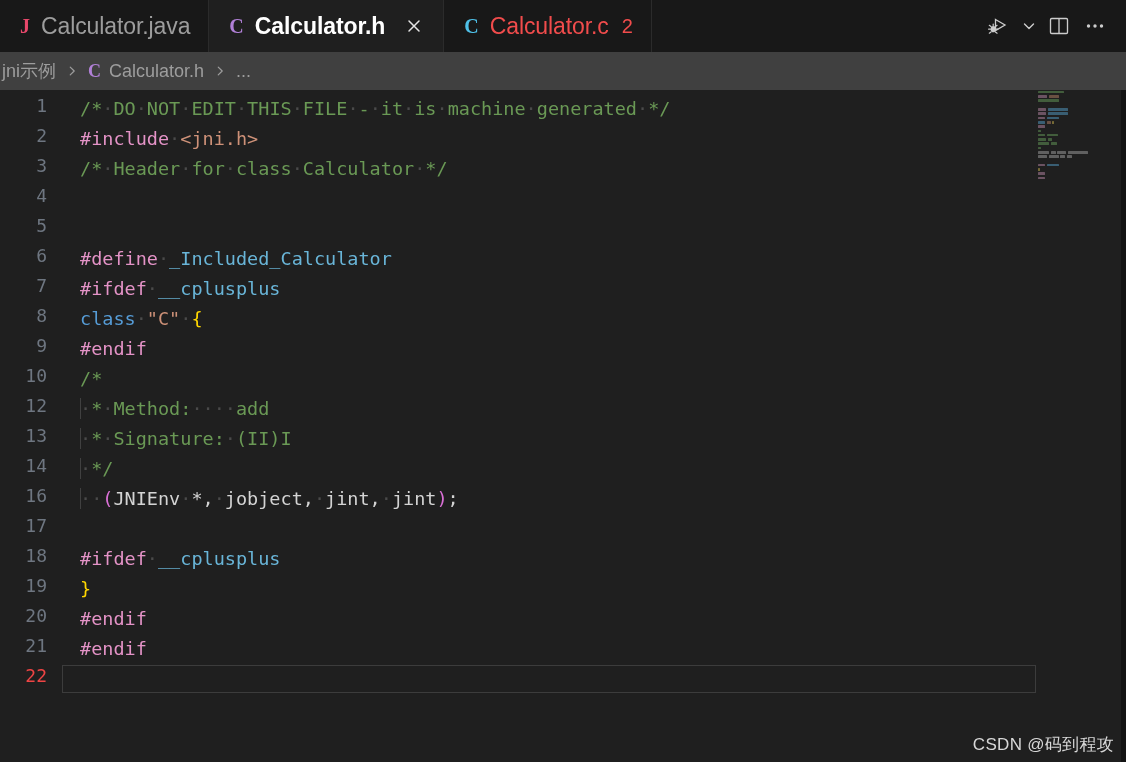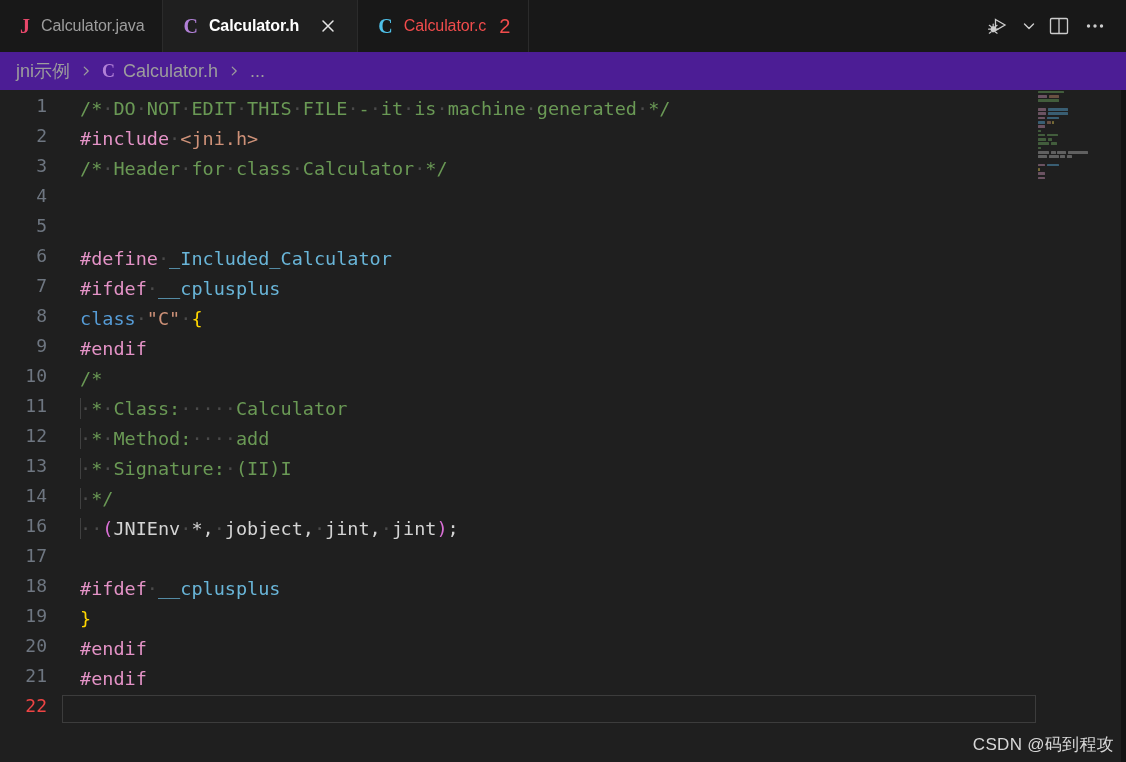--- a/index.html
+++ b/index.html
@@ -50,21 +50,21 @@
   .tab.active {
     background: #1f1f1f;
   }
   .tab-icon {
     font-size: 20px;
     font-weight: 700;
     font-family: "Liberation Serif", serif;
     line-height: 1;
   }
   .tab-label {
-    font-size: 16px;
+    font-size: 23px;
     line-height: 1;
     white-space: nowrap;
     letter-spacing: -0.1px;
   }
   .tab.active .tab-label {
     color: #ffffff;
     font-weight: 700;
   }
   .tab-badge {
     font-size: 20px;
@@ -101,23 +101,22 @@
   }
   .act.narrow { width: 22px; }
   .act svg { display: block; }
 
   
   .breadcrumb {
     height: 38px;
     flex: none;
     display: flex;
     align-items: center;
-    padding-left: 14px;
     gap: 0;
-    background: #4c1d95;
+    background: #404040;
     font-size: 18px;
     color: #9d9d9d;
   }
   .crumb {
     display: flex;
     align-items: center;
     gap: 8px;
     padding: 0 2px;
     cursor: pointer;
     white-space: nowrap;
@@ -353,21 +352,20 @@
         <div class="line"><span class="lnum">1</span><span class="ltext"><span class="c-comment">/*</span><span class="ws">·</span><span class="c-comment">DO</span><span class="ws">·</span><span class="c-comment">NOT</span><span class="ws">·</span><span class="c-comment">EDIT</span><span class="ws">·</span><span class="c-comment">THIS</span><span class="ws">·</span><span class="c-comment">FILE</span><span class="ws">·</span><span class="c-comment">-</span><span class="ws">·</span><span class="c-comment">it</span><span class="ws">·</span><span class="c-comment">is</span><span class="ws">·</span><span class="c-comment">machine</span><span class="ws">·</span><span class="c-comment">generated</span><span class="ws">·</span><span class="c-comment">*/</span></span></div>
         <div class="line"><span class="lnum">2</span><span class="ltext"><span class="c-pre">#include</span><span class="ws">·</span><span class="c-str">&lt;jni.h&gt;</span></span></div>
         <div class="line"><span class="lnum">3</span><span class="ltext"><span class="c-comment">/*</span><span class="ws">·</span><span class="c-comment">Header</span><span class="ws">·</span><span class="c-comment">for</span><span class="ws">·</span><span class="c-comment">class</span><span class="ws">·</span><span class="c-comment">Calculator</span><span class="ws">·</span><span class="c-comment">*/</span></span></div>
         <div class="line"><span class="lnum">4</span><span class="ltext"></span></div>
         <div class="line"><span class="lnum">5</span></div>
         <div class="line"><span class="lnum">6</span><span class="ltext"><span class="c-pre">#define</span><span class="ws">·</span><span class="c-ident">_Included_Calculator</span></span></div>
         <div class="line"><span class="lnum">7</span><span class="ltext"><span class="c-pre">#ifdef</span><span class="ws">·</span><span class="c-ident">__cplusplus</span></span></div>
         <div class="line"><span class="lnum">8</span><span class="ltext"><span class="c-kw">class</span><span class="ws">·</span><span class="c-str">"C"</span><span class="ws">·</span><span class="c-brace">{</span></span></div>
         <div class="line"><span class="lnum">9</span><span class="ltext"><span class="c-pre">#endif</span></span></div>
         <div class="line"><span class="lnum">10</span><span class="ltext"><span class="c-comment">/*</span></span></div>
-        <div class="line"><span class="lnum">11</span><span class="ltext guide"><span class="ws">·</span><span class="c-comment">*</span><span class="ws">·</span><span class="c-comment">Class:</span><span class="ws">·····</span><span class="c-comment">Calculator</span></span></div>
         <div class="line"><span class="lnum">12</span><span class="ltext guide"><span class="ws">·</span><span class="c-comment">*</span><span class="ws">·</span><span class="c-comment">Method:</span><span class="ws">····</span><span class="c-comment">add</span></span></div>
         <div class="line"><span class="lnum">13</span><span class="ltext guide"><span class="ws">·</span><span class="c-comment">*</span><span class="ws">·</span><span class="c-comment">Signature:</span><span class="ws">·</span><span class="c-comment">(II)I</span></span></div>
         <div class="line"><span class="lnum">14</span><span class="ltext guide"><span class="ws">·</span><span class="c-comment">*/</span></span></div>
         <div class="line"><span class="lnum">16</span><span class="ltext guide"><span class="ws">··</span><span class="c-paren">(</span><span class="c-plain">JNIEnv</span><span class="ws">·</span><span class="c-plain">*,</span><span class="ws">·</span><span class="c-plain">jobject,</span><span class="ws">·</span><span class="c-plain">jint,</span><span class="ws">·</span><span class="c-plain">jint</span><span class="c-paren">)</span><span class="c-plain">;</span></span></div>
         <div class="line"><span class="lnum">17</span><span class="ltext guide"></span></div>
         <div class="line"><span class="lnum">18</span><span class="ltext"><span class="c-pre">#ifdef</span><span class="ws">·</span><span class="c-ident">__cplusplus</span></span></div>
         <div class="line"><span class="lnum">19</span><span class="ltext"><span class="c-brace">}</span></span></div>
         <div class="line"><span class="lnum">20</span><span class="ltext"><span class="c-pre">#endif</span></span></div>
         <div class="line"><span class="lnum">21</span><span class="ltext"><span class="c-pre">#endif</span></span></div>
         <div class="line current"><span class="lnum">22</span><span class="ltext"></span></div>

